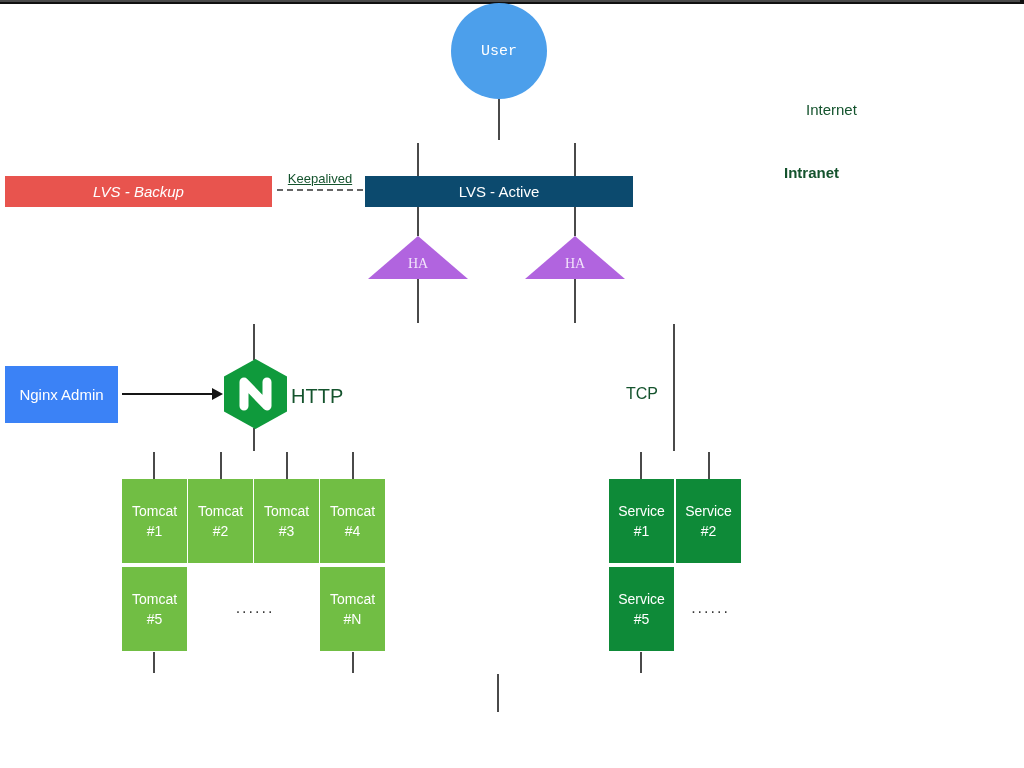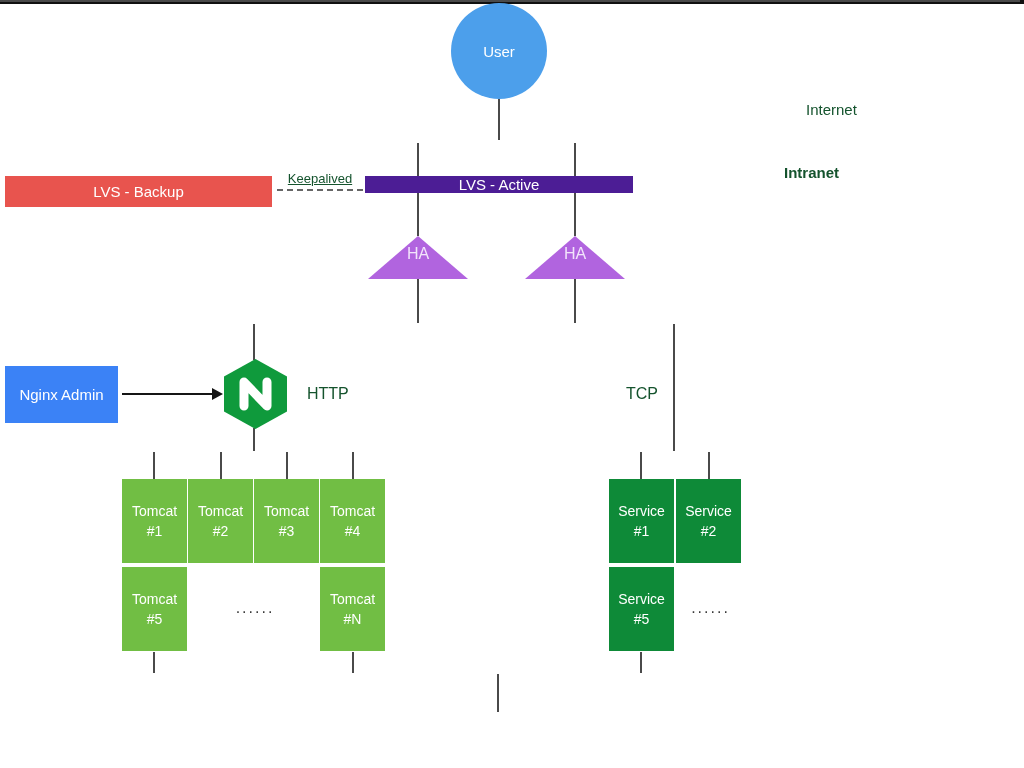--- a/index.html
+++ b/index.html
@@ -11,21 +11,21 @@
   .box {
     position:absolute; display:flex; align-items:center; justify-content:center;
     color:#ffffff; font-size:15px;
   }
   .stack { white-space:pre-line; text-align:center; line-height:20px; font-size:14px; }
   .label { position:absolute; color:#14532d; font-size:15px; white-space:nowrap; }
   .tri {
     position:absolute; width:100px; height:43px;
     clip-path:polygon(50% 0, 100% 100%, 0 100%);
     display:flex; align-items:flex-end; justify-content:center;
-    color:#f2e4fb; font-size:16px; padding-bottom:16px; box-sizing:border-box;
+    color:#f2e4fb; font-size:14px; padding-bottom:7px; box-sizing:border-box;font-family:Liberation Serif, serif;
   }
   .dots { position:absolute; color:#3a3a3a; font-size:16px; letter-spacing:2px; }
   .dash { position:absolute; border-top:2px dashed #666666; }
   .arrow-head {
     position:absolute; width:0; height:0;
     border-top:6px solid transparent; border-bottom:6px solid transparent;
     border-left:11px solid #151515;
   }
 </style>
 </head>
@@ -53,51 +53,51 @@
   <div class="vline" style="left:640px; top:452px; width:2px; height:27px;"></div>
   <div class="vline" style="left:708px; top:452px; width:2px; height:27px;"></div>
   <div class="vline" style="left:153px; top:652px; width:2px; height:21px;"></div>
   <div class="vline" style="left:352px; top:652px; width:2px; height:21px;"></div>
   <div class="vline" style="left:640px; top:652px; width:2px; height:21px;"></div>
   <div class="vline" style="left:497px; top:674px; width:2px; height:38px;"></div>
 
   <div class="label" style="left:806px; top:101px;">Internet</div>
   <div class="label" style="left:784px; top:164px;font-weight:bold;">Intranet</div>
 
-  <div class="box" style="left:451px; top:3px; width:96px; height:96px; border-radius:50%; background:#4C9FEB;">
+  <div class="box" style="left:451px; top:3px; width:96px; height:96px; border-radius:50%; background:#4C9FEB;font-family:Liberation Mono, monospace;">
     <span>User</span>
   </div>
 
-  <div class="box" style="left:5px; top:176px; width:267px; height:31px; background:#E8544E;">
+  <div class="box" style="left:5px; top:176px; width:267px; height:31px; background:#E8544E;font-style:italic;">
     <span>LVS - Backup</span>
   </div>
   <div class="label" style="left:277px; top:171px; width:86px; text-align:center; font-size:13px;text-decoration:underline;">Keepalived</div>
   <div class="dash" style="left:277px; top:189px; width:86px;"></div>
-  <div class="box" style="left:365px; top:176px; width:268px; height:17px; background:#4c1d95;">
+  <div class="box" style="left:365px; top:176px; width:268px; height:31px; background:#0c4a6e;">
     <span>LVS - Active</span>
   </div>
 
   <div class="tri" style="left:368px; top:236px; background:#B164DF;">
     <span>HA</span>
   </div>
   <div class="tri" style="left:525px; top:236px; background:#B164DF;">
     <span>HA</span>
   </div>
 
   <div class="box" style="left:5px; top:366px; width:113px; height:57px; background:#3b82f6;">
     <span>Nginx Admin</span>
   </div>
   <div class="hline" style="left:122px; top:393px; width:91px; height:2px; background:#151515;"></div>
   <div class="arrow-head" style="left:212px; top:388px;"></div>
 
   <svg style="position:absolute; left:224px; top:359px;" width="63" height="70" viewBox="0 0 63 70">
     <polygon points="31.5,0 63,17.5 63,52.5 31.5,70 0,52.5 0,17.5" fill="#0F9A3C"></polygon>
     <path d="M20 47 V23 L43 47 V23" stroke="#ffffff" stroke-width="9" fill="none" stroke-linecap="round" stroke-linejoin="round"></path>
   </svg>
-  <div class="label" style="left:291px; top:385px; font-size:16px;margin-left:16px;">HTTP</div>
+  <div class="label" style="left:291px; top:385px; font-size:20px;">HTTP</div>
   <div class="label" style="left:626px; top:385px; font-size:16px;">TCP</div>
 
   <div class="box stack" style="left:122px; top:479px; width:65px; height:84px; background:#71BE44;">Tomcat
 #1</div>
   <div class="box stack" style="left:188px; top:479px; width:65px; height:84px; background:#71BE44;">Tomcat
 #2</div>
   <div class="box stack" style="left:254px; top:479px; width:65px; height:84px; background:#71BE44;">Tomcat
 #3</div>
   <div class="box stack" style="left:320px; top:479px; width:65px; height:84px; background:#71BE44;">Tomcat
 #4</div>

